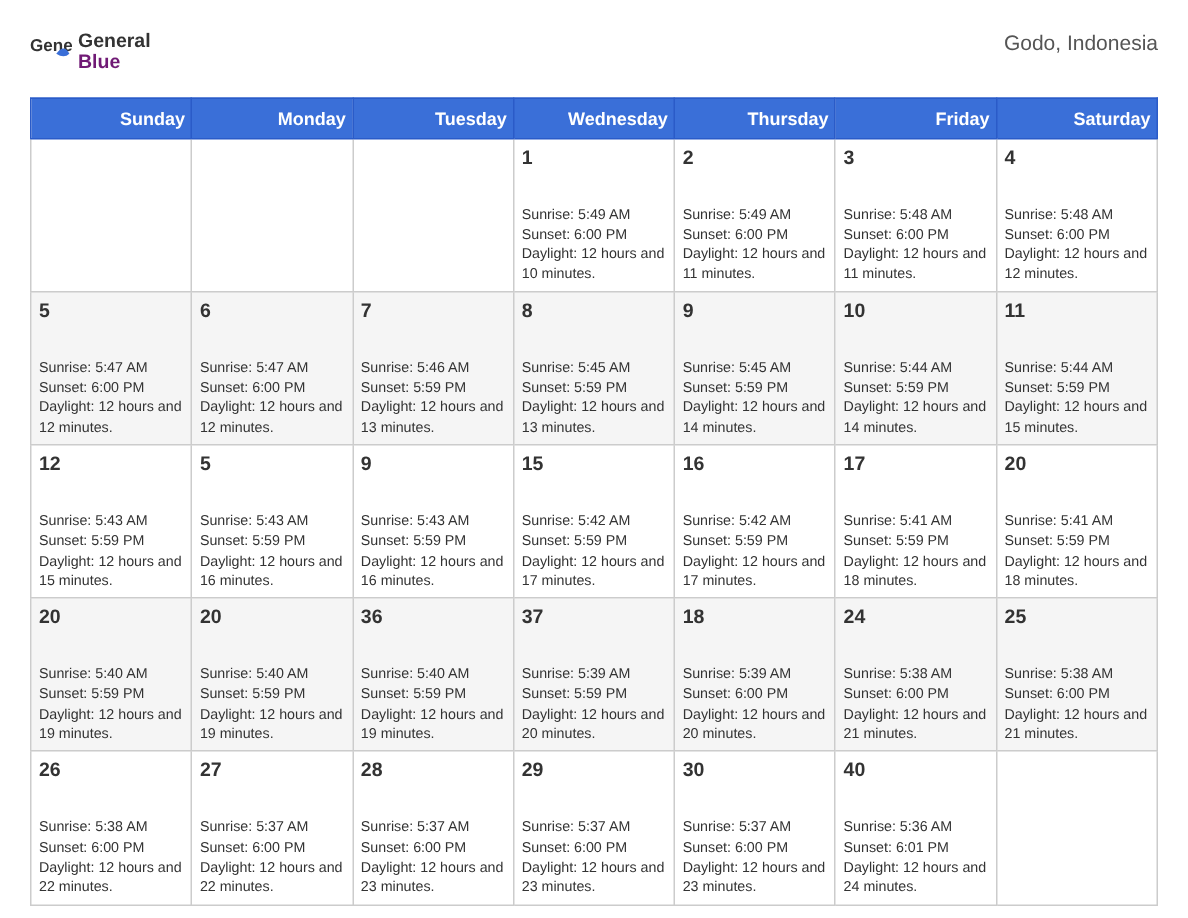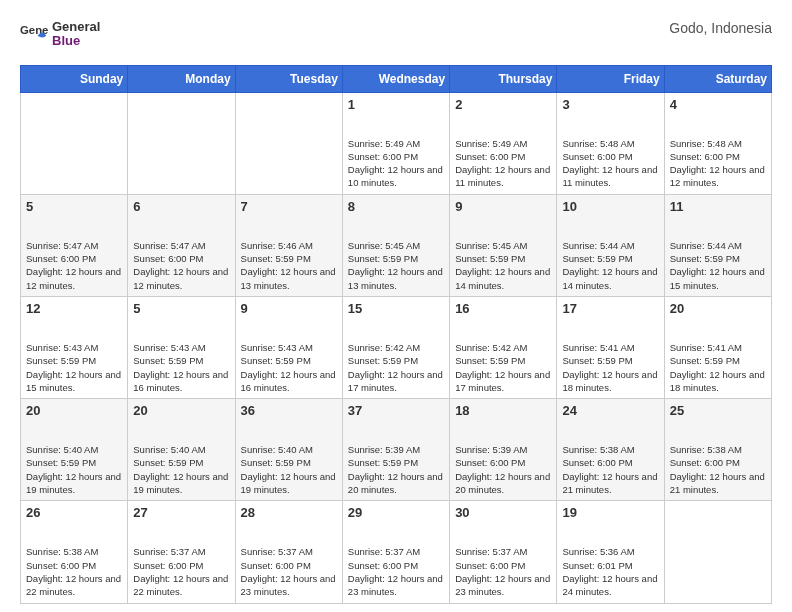--- a/index.html
+++ b/index.html
@@ -241,19 +241,19 @@
         </td>
         <td>
           <span class="day-num">29</span>
           <div class="cell-text">Sunrise: 5:37 AM<br>Sunset: 6:00 PM<br>Daylight: 12 hours and 23 minutes.</div>
         </td>
         <td>
           <span class="day-num">30</span>
           <div class="cell-text">Sunrise: 5:37 AM<br>Sunset: 6:00 PM<br>Daylight: 12 hours and 23 minutes.</div>
         </td>
         <td>
-          <span class="day-num">19</span>
+          <span class="day-num">40</span>
           <div class="cell-text">Sunrise: 5:36 AM<br>Sunset: 6:01 PM<br>Daylight: 12 hours and 24 minutes.</div>
         </td>
         <td class="empty-cell"></td>
       </tr>
     </tbody>
 </table>
 
 </body></html>

